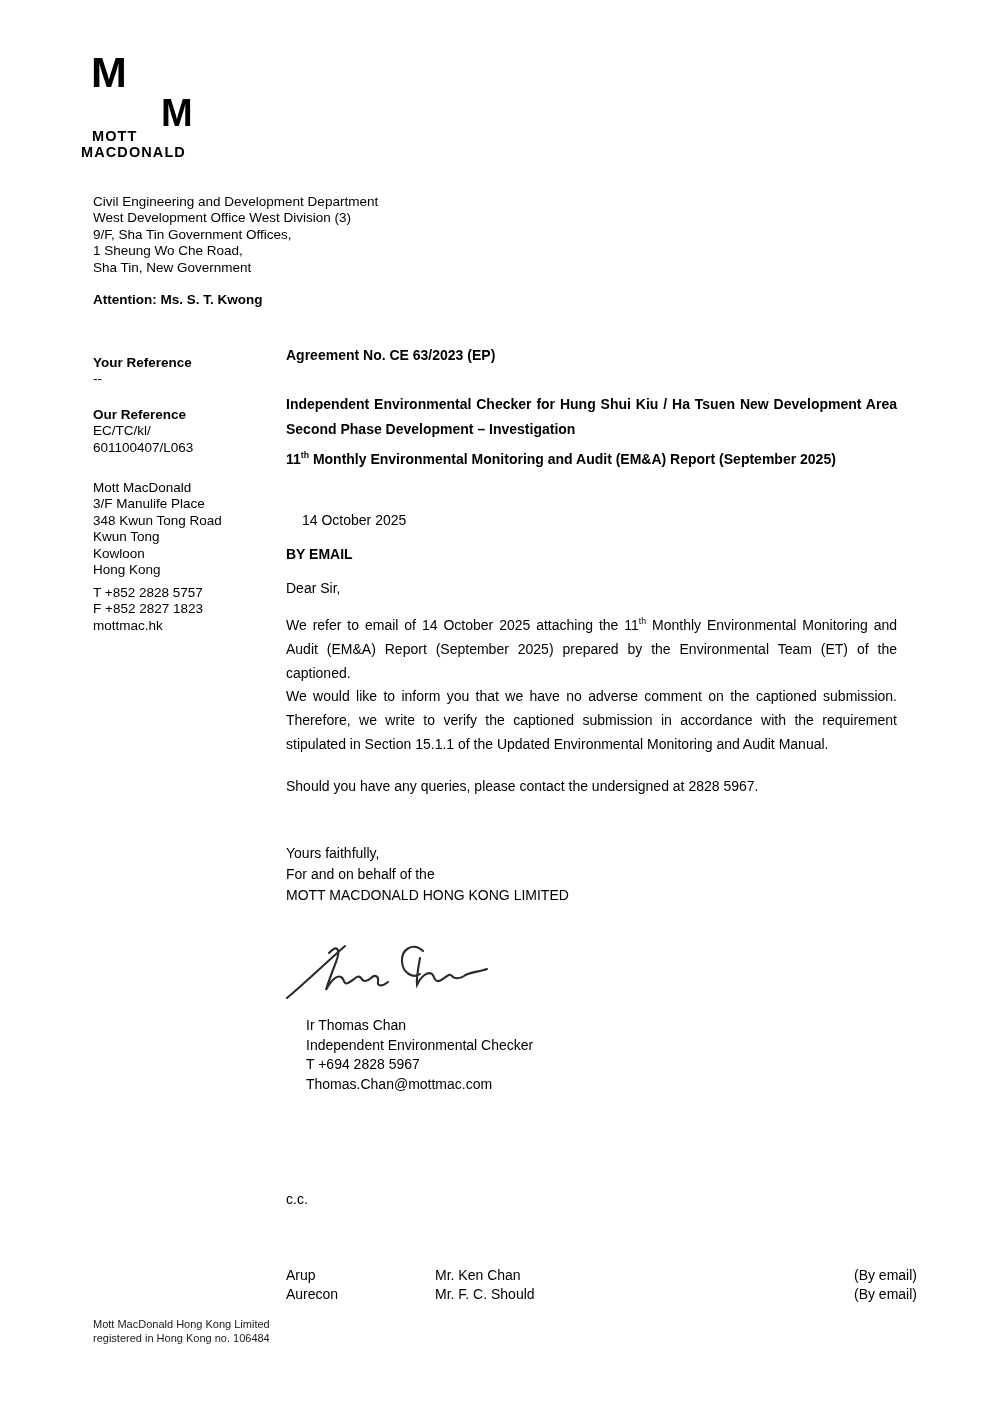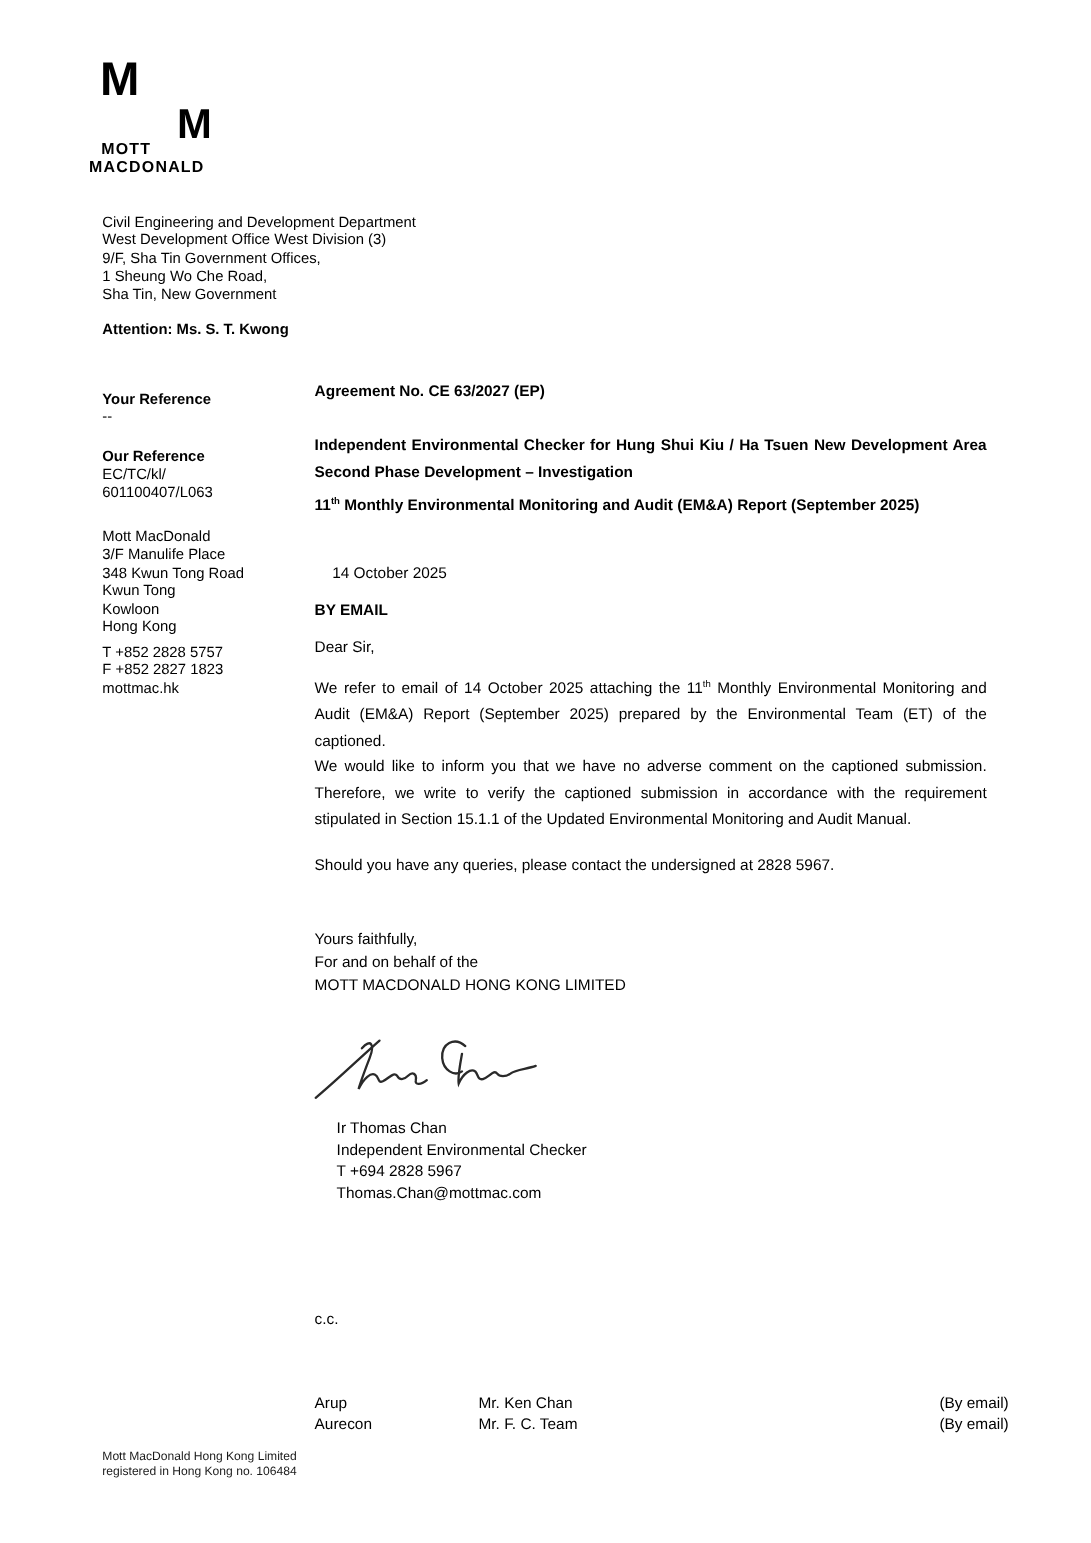--- a/index.html
+++ b/index.html
@@ -94,21 +94,21 @@
     <div>Kwun Tong</div>
     <div>Kowloon</div>
     <div>Hong Kong</div>
   </div>
   <div class="abs refpanel block-contact">
     <div>T +852 2828 5757</div>
     <div>F +852 2827 1823</div>
     <div>mottmac.hk</div>
   </div>
 
-  <div class="abs main agreement bold">Agreement No. CE 63/2027 (EP)</div>
+  <div class="abs main agreement bold">Agreement No. CE 63/2023 (EP)</div>
 
   <div class="abs main subject1 bold justify">Independent Environmental Checker for Hung Shui Kiu / Ha Tsuen New Development Area Second Phase Development – Investigation</div>
 
   <div class="abs main subject2 bold justify lh24"><span>11</span><sup class="ord">th</sup><span> Monthly Environmental Monitoring and Audit (EM&amp;A) Report (September 2025)</span></div>
 
   <div class="abs main date-line">14 October 2025</div>
 
   <div class="abs main by-email bold">BY EMAIL</div>
 
   <div class="abs main salutation">Dear Sir,</div>
@@ -144,21 +144,21 @@
   <div class="abs main cc-label">c.c.</div>
 
   <div class="abs main cc-table">
     <div class="cc-row">
       <div class="cc-org">Arup</div>
       <div class="cc-person">Mr. Ken Chan</div>
       <div class="cc-method">(By email)</div>
     </div>
     <div class="cc-row">
       <div class="cc-org">Aurecon</div>
-      <div class="cc-person">Mr. F. C. Team</div>
+      <div class="cc-person">Mr. F. C. Should</div>
       <div class="cc-method">(By email)</div>
     </div>
   </div>
 
   <div class="abs footer">
     <div>Mott MacDonald Hong Kong Limited</div>
     <div>registered in Hong Kong no. 106484</div>
   </div>
 
 </div>

